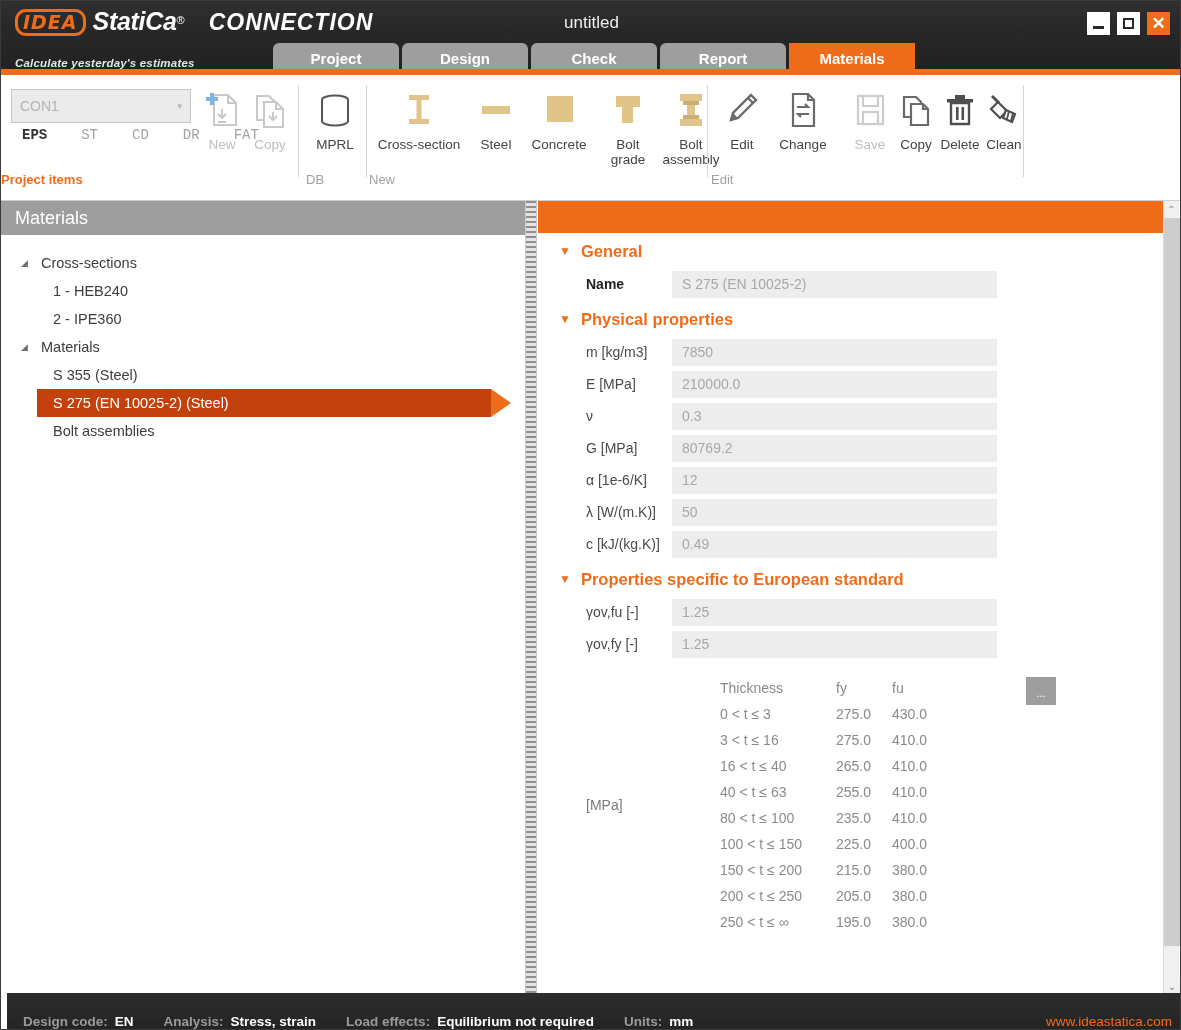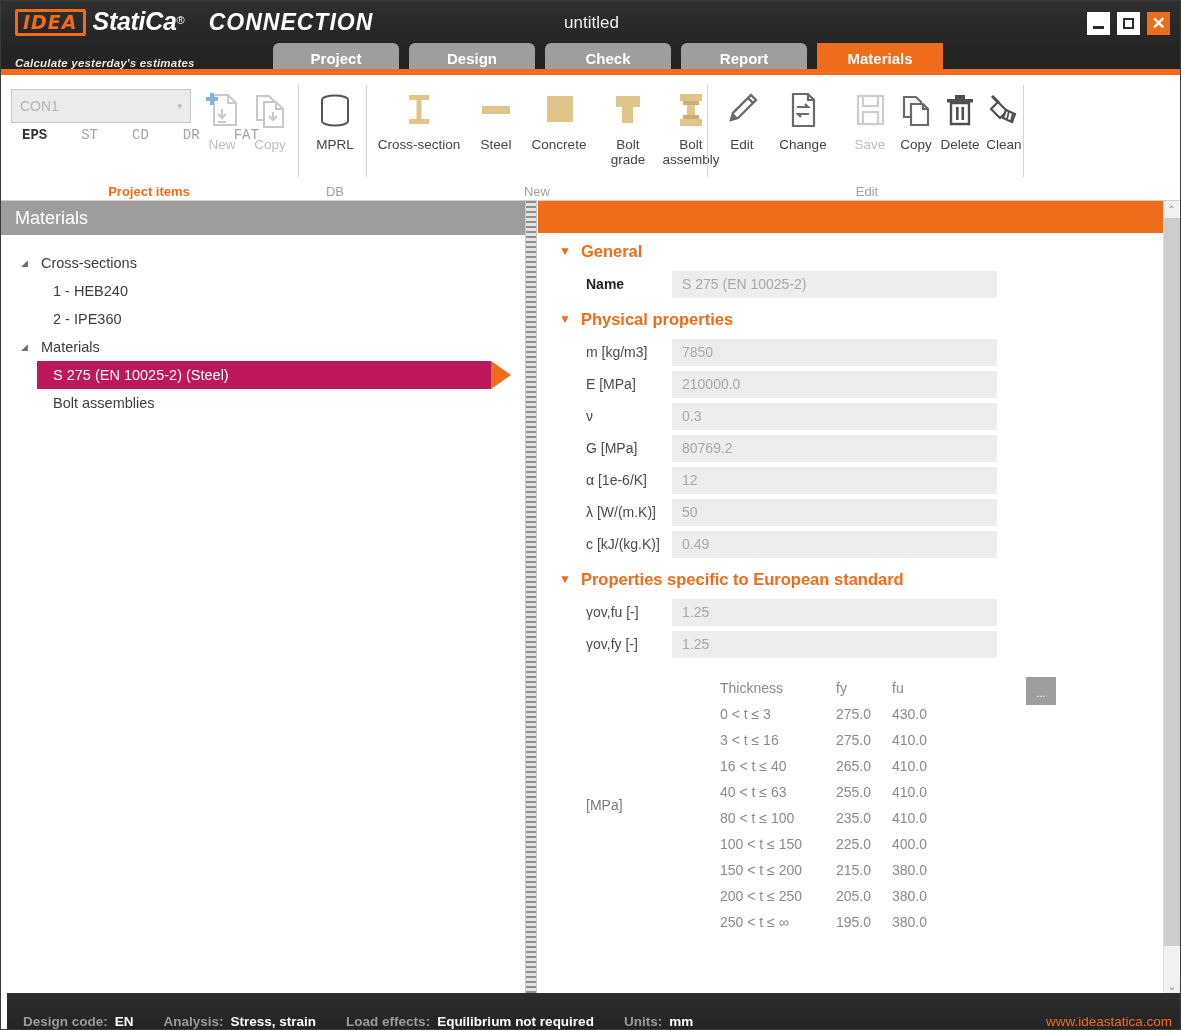--- a/index.html
+++ b/index.html
@@ -24,21 +24,21 @@
     background:
       repeating-linear-gradient(0deg, rgba(255,255,255,0.035) 0px, rgba(0,0,0,0.05) 1px, rgba(255,255,255,0.02) 2px, rgba(0,0,0,0.04) 3px),
       linear-gradient(180deg, #2e2e2e 0%, #262626 40%, #1f1f1f 100%);
   }
   .brand { position: absolute; left: 14px; top: 6px; }
   .brand-row { display: flex; align-items: flex-end; }
   .logo-box {
     display: inline-block;
     border: 3px solid #ef6c1a;
     padding: 1px 5px 1px 5px;
-    border-radius: 2px;
+    border-radius: 11px;
     line-height: 1;
   }
   .logo-text {
     font-family: "DejaVu Sans", sans-serif;
     font-weight: bold; font-style: italic;
     font-size: 19px; color: #ef6c1a;
     letter-spacing: 1px;
   }
   .brand-statica {
     font-size: 25px; font-weight: bold; font-style: italic;
@@ -63,43 +63,43 @@
     width: 23px; height: 23px; background: #ffffff;
     display: flex; align-items: center; justify-content: center;
     cursor: pointer;
   }
   .win-btn.close { background: #ef6c1a; }
   .win-btn .mini { width: 11px; height: 3px; background: #2a2a2a; margin-top: 7px; }
   .win-btn .maxi { width: 11px; height: 11px; border: 2px solid #2a2a2a; }
   .win-btn .x { color: #ffffff; font-size: 17px; line-height: 1; font-weight: bold; }
 
   
-  .tabs { position: absolute; left: 272px; top: 42px; display: flex; gap: 10px; }
+  .tabs { position: absolute; left: 272px; top: 42px; display: flex; gap: 3px; }
   .tab {
     width: 126px; height: 30px;
     background: #9e9e9e; color: #ffffff;
     font-size: 15px; font-weight: bold;
     display: flex; align-items: center; justify-content: center;
     border-radius: 6px 6px 0 0;
     cursor: pointer;
   }
   .tab.active { background: #ef6c1a; border-radius: 0; }
   .orange-rule {
     position: absolute; left: 0; top: 68px; width: 1181px; height: 6px; background: #ef6c1a;
   }
 
   
   .ribbon {
     position: absolute; left: 0; top: 74px; width: 1181px; height: 126px;
     background: #ffffff; border-bottom: 1px solid #cfcfcf;
   }
   .rgroup { position: absolute; top: 0; height: 126px; }
   .rgroup-label {
-    position: absolute; bottom: 2px; left: 0; width: 100%;
-    text-align: center; font-size: 13px; color: #a0a0a0;
+    position: absolute; bottom: 14px; left: 0; width: 100%;
+    text-align: left; font-size: 13px; color: #a0a0a0;
   }
   .rgroup-label.accent { color: #ef6c1a; font-weight: bold; }
   .rsep { position: absolute; top: 10px; width: 1px; height: 92px; background: #d4d4d4; }
 
   .combo {
     position: absolute; left: 10px; top: 14px; width: 180px; height: 34px;
     background: #ebebeb; border: 1px solid #c6c6c6;
     display: flex; align-items: center; padding: 0 8px;
     color: #b4b4b4; font-size: 14px; cursor: pointer;
   }
@@ -135,21 +135,21 @@
     height: 28px; display: flex; align-items: center;
     font-size: 14.5px; color: #3c3c3c; cursor: pointer; position: relative;
   }
   .tree-row .twisty {
     width: 20px; margin-left: 20px; color: #6e6e6e; font-size: 9px;
   }
   .tree-row.group .label { margin-left: 0px; }
   .tree-row .label { margin-left: 0px; }
   .tree-row.child .label { margin-left: 52px; }
   .tree-row.selected {
-    background: #be185d; color: #ffffff;
+    background: #c2410c; color: #ffffff;
     margin-left: 36px; width: 454px; height: 28px;
   }
   .tree-row.selected .label { margin-left: 16px; }
   .tree-row.selected::after {
     content: ""; position: absolute; right: -20px; top: 0;
     width: 0; height: 0;
     border-top: 14px solid transparent;
     border-bottom: 14px solid transparent;
     border-left: 20px solid #ef6c1a;
   }
@@ -495,20 +495,23 @@
 
       <div class="tree-row child">
         <span class="label">2 - IPE360</span>
       </div>
 
       <div class="tree-row group">
         <span class="twisty">◢</span>
         <span class="label">Materials</span>
       </div>
 
+      <div class="tree-row child">
+        <span class="label">S 355 (Steel)</span>
+      </div>
 
       <div class="tree-row selected">
         <span class="label">S 275 (EN 10025-2) (Steel)</span>
       </div>
 
       <div class="tree-row child">
         <span class="label">Bolt assemblies</span>
       </div>
 
     </div>

